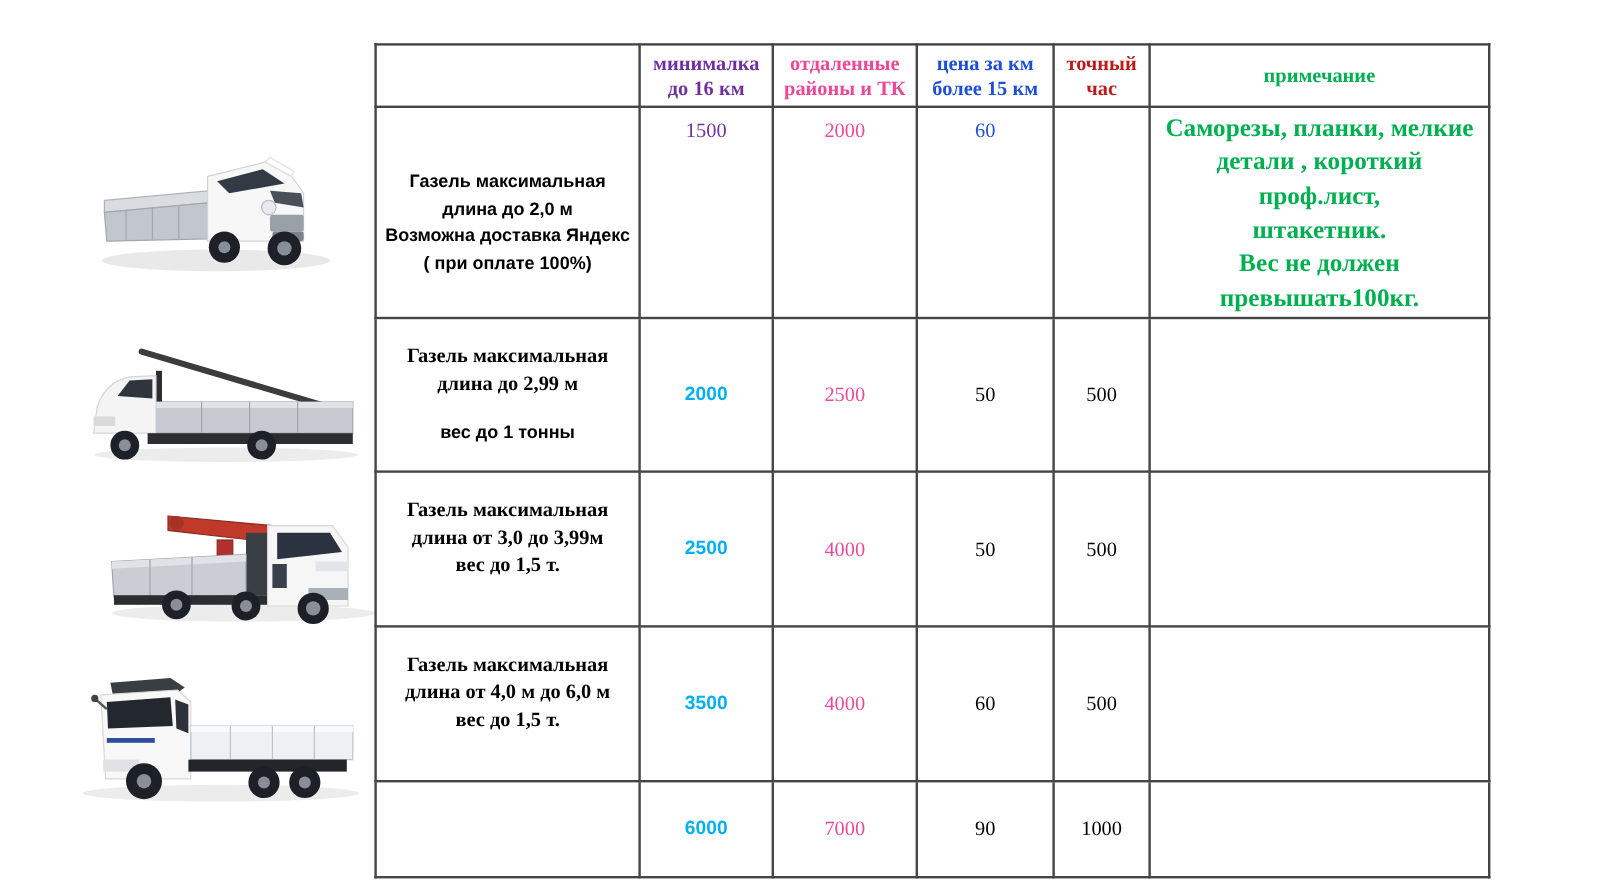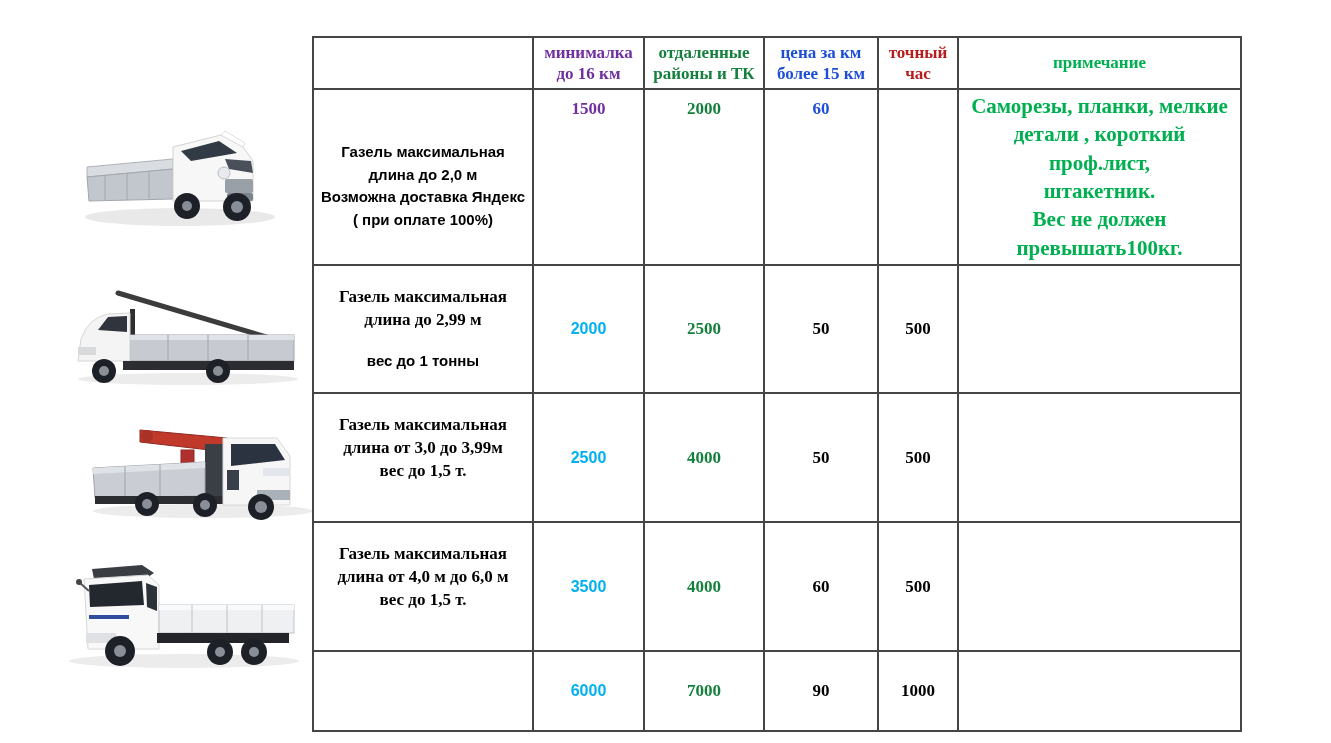--- a/index.html
+++ b/index.html
@@ -21,28 +21,28 @@
     border:2px solid #454545;text-align:center;vertical-align:middle;
     padding:2px 4px;white-space:pre-line;overflow:hidden;
   }
   tr.rh0{height:52px} tr.rh1{height:108px} tr.rh2{height:74px}
   tr.rh3{height:76px} tr.rh4{height:79px} tr.rh5{height:80px}
   tr.rh6{height:80px}
 
   .hdr{font-family:"Liberation Serif",serif;font-weight:bold;font-size:17px;line-height:1.25;}
   .lbl-serif{display:block;font-family:"Liberation Serif",serif;font-weight:bold;font-size:17px;line-height:1.35;white-space:pre-line;}
   .lbl-sans{display:block;font-family:"Liberation Sans",sans-serif;font-weight:bold;font-size:15px;line-height:1.5;white-space:pre-line;}
-  .num{font-family:"Liberation Serif",serif;font-weight:bold;font-size:17px;}
+  .num{font-family:"Liberation Serif",serif;font-weight:normal;font-size:17px;}
   .num-sans{font-family:"Liberation Sans",sans-serif;font-weight:bold;font-size:16px;}
   .vtop{vertical-align:top !important;padding-top:9px !important;}
   .note-green{color:#00B050;font-family:"Liberation Serif",serif;font-weight:bold;font-size:21px;line-height:1.35;}
   .note-plain{font-family:"Liberation Serif",serif;font-weight:normal;font-size:17px;line-height:1.3;}
 
   .c-purple{color:#7030A0}
-  .c-red{color:#15803d}
+  .c-red{color:#ec4899}
   .c-blue{color:#1d4ed8}
   .c-cyan{color:#00B0F0}
   .c-darkred{color:#b91c1c}
   .c-green{color:#00B050}
 </style>
 </head>
 <body>
 
 <div class="page">
 

